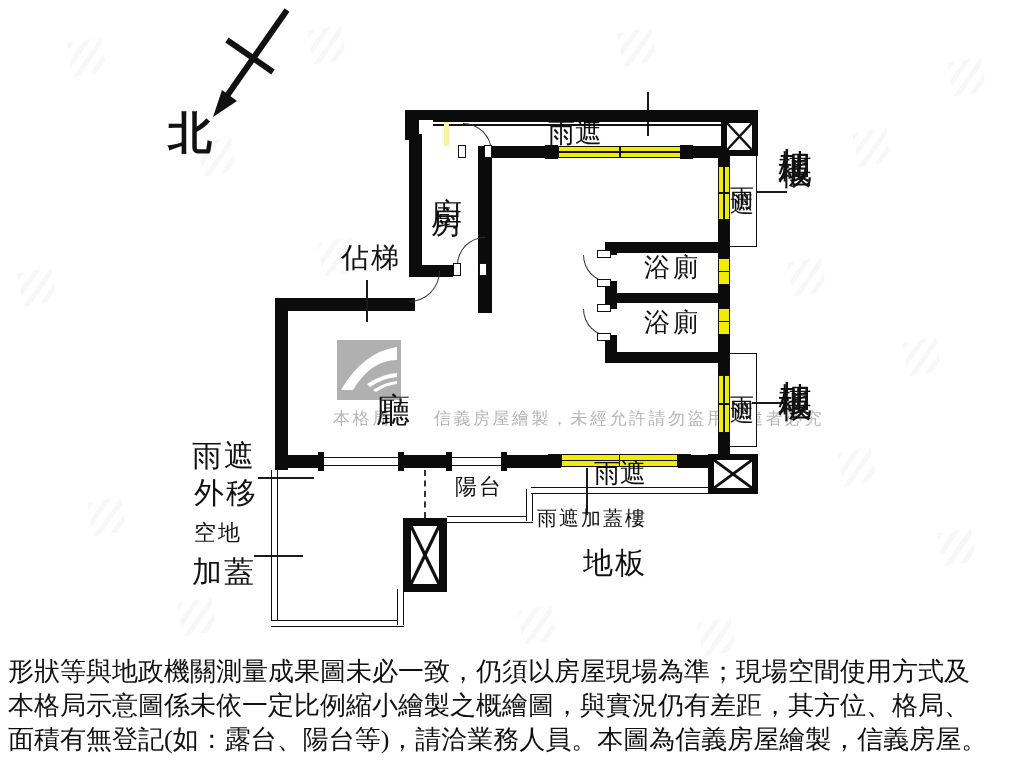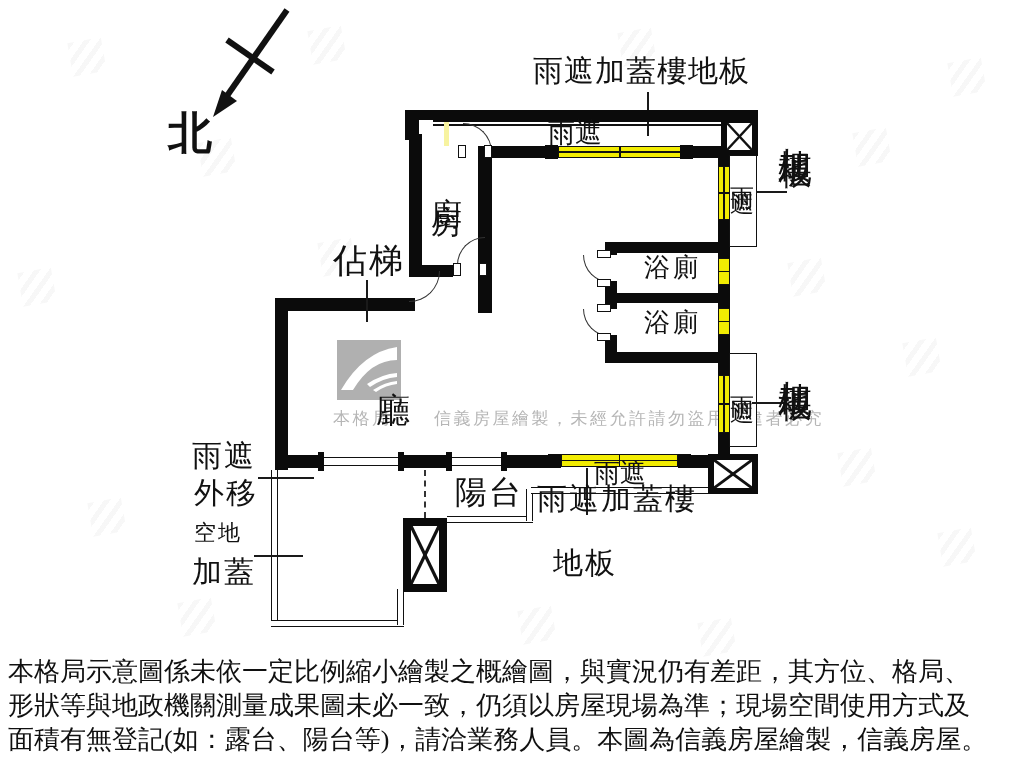--- a/index.html
+++ b/index.html
@@ -64,21 +64,20 @@
   <div class="wm-small" style="left:333px;top:407px;font-size:17px;letter-spacing:2.5px;">本格局</div>
   <div class="wm-small" style="left:434px;top:407px;font-size:17px;letter-spacing:2.5px;">信義房屋繪製，未經允許請勿盜用，違者必究</div>
 
   <svg class="abs" style="left:140px;top:0px;" width="170" height="170">
     <line x1="147" y1="10" x2="82" y2="103" stroke="#111" stroke-width="6"></line>
     <polygon points="73,117 82,90 97,101" fill="#111"></polygon>
     <line x1="87" y1="40" x2="133" y2="72" stroke="#111" stroke-width="6"></line>
   </svg>
   <div class="lbl" style="left:168px;top:112px;font-size:44px;font-weight:bold;">北</div>
 
-  <div class="lbl" style="left:533px;top:56px;font-size:30px;letter-spacing:1px;">雨遮加蓋樓地板</div>
   <div class="ptr" style="left:647px;top:92px;width:2px;height:44px;"></div>
 
   <div class="w" style="left:405px;top:110px;width:353px;height:12px;"></div>
   <div class="abs" style="left:405px;top:124px;width:316px;height:1.5px;background:#111;"></div>
   <div class="w" style="left:405px;top:110px;width:28px;height:30px;"></div>
   <div class="whitecut" style="left:419px;top:120px;width:14px;height:20px;"></div>
   <div class="abs" style="left:444px;top:122px;width:5px;height:24px;background:#f7f3a0;"></div>
 
   <div class="xbox" style="left:721px;top:117px;width:37px;height:39px;">
     <svg viewBox="0 0 10 10" preserveAspectRatio="none">
@@ -146,21 +145,21 @@
     </div>
   <div class="ystrip" style="left:718px;top:308px;width:12px;height:27px;">
       <div class="mid-h"></div>
     </div>
   <div class="lbl" style="left:644px;top:255px;font-size:26px;letter-spacing:3px;">浴廁</div>
   <div class="lbl" style="left:644px;top:310px;font-size:26px;letter-spacing:3px;">浴廁</div>
 
   <div class="w" style="left:275px;top:298px;width:140px;height:13px;"></div>
   <div class="w" style="left:275px;top:298px;width:13px;height:172px;"></div>
   <div class="arc arc-br" style="left:409px;top:271px;width:31px;height:31px;"></div>
-  <div class="lbl" style="left:333px;top:244px;font-size:34px;letter-spacing:2px;">佔梯</div>
+  <div class="lbl" style="left:341px;top:244px;font-size:28px;letter-spacing:2px;">佔梯</div>
   <div class="ptr" style="left:366px;top:280px;width:2px;height:42px;"></div>
   <div class="lbl" style="left:376px;top:394px;font-size:34px;">廳</div>
 
   <div class="w" style="left:275px;top:455px;width:47px;height:13px;"></div>
   <div class="thin-h" style="left:322px;top:457px;width:78px;height:9px;"></div>
   <div class="w" style="left:404px;top:455px;width:44px;height:13px;"></div>
   <div class="thin-h" style="left:452px;top:457px;width:51px;height:9px;"></div>
   <div class="w" style="left:505px;top:455px;width:44px;height:13px;"></div>
   <div class="w" style="left:318px;top:452px;width:6px;height:19px;"></div>
   <div class="w" style="left:398px;top:452px;width:6px;height:19px;"></div>
@@ -175,21 +174,21 @@
   <div class="w" style="left:691px;top:455px;width:19px;height:13px;"></div>
 
   <div class="xbox" style="left:708px;top:454px;width:50px;height:40px;">
     <svg viewBox="0 0 10 10" preserveAspectRatio="none">
         <line x1="0" y1="0" x2="10" y2="10" stroke="#111" stroke-width="0.9"></line>
         <line x1="10" y1="0" x2="0" y2="10" stroke="#111" stroke-width="0.9"></line>
       </svg>
   </div>
 
   <div class="lbl" style="left:594px;top:461px;font-size:26px;">雨遮</div>
-  <div class="lbl" style="left:455px;top:476px;font-size:32px;letter-spacing:2px;">陽台</div>
+  <div class="lbl" style="left:455px;top:476px;font-size:22px;letter-spacing:2px;">陽台</div>
   <div class="dash" style="left:424px;top:470px;height:48px;"></div>
 
   <div class="thin-v" style="left:271px;top:470px;width:7px;height:157px;"></div>
   <div class="thin-h" style="left:271px;top:620px;width:133px;height:7px;"></div>
   <div class="thin-v" style="left:397px;top:589px;width:7px;height:36px;"></div>
   <div class="thin-h" style="left:447px;top:516px;width:86px;height:7px;"></div>
   <div class="thin-v" style="left:526px;top:489px;width:7px;height:32px;"></div>
   <div class="thin-h" style="left:531px;top:487px;width:177px;height:7px;"></div>
 
   <div class="xbox" style="left:403px;top:518px;width:44px;height:74px;border-width:8px;">
@@ -200,22 +199,22 @@
   </div>
 
   <div class="lbl" style="left:192px;top:441px;font-size:30px;letter-spacing:2px;">雨遮</div>
   <div class="lbl" style="left:194px;top:478px;font-size:30px;letter-spacing:2px;">外移</div>
   <div class="lbl" style="left:194px;top:522px;font-size:22px;letter-spacing:2px;">空地</div>
   <div class="lbl" style="left:192px;top:557px;font-size:30px;letter-spacing:2px;">加蓋</div>
   <div class="ptr" style="left:258px;top:477px;width:56px;height:2px;"></div>
   <div class="ptr" style="left:254px;top:555px;width:49px;height:2px;"></div>
 
   <div class="ptr" style="left:586px;top:468px;width:2px;height:47px;"></div>
-  <div class="lbl" style="left:537px;top:484px;font-size:30px;letter-spacing:2px;">雨遮加蓋樓</div>
-  <div class="lbl" style="left:553px;top:548px;font-size:30px;letter-spacing:2px;">地板</div>
+  <div class="lbl" style="left:537px;top:508px;font-size:20px;letter-spacing:2px;">雨遮加蓋樓</div>
+  <div class="lbl" style="left:583px;top:548px;font-size:30px;letter-spacing:2px;">地板</div>
 
   <div class="disc" style="left:8px;top:655px;font-size:26px;">
+    <div>形狀等與地政機關測量成果圖未必一致，仍須以房屋現場為準；現場空間使用方式及</div>
     <div>本格局示意圖係未依一定比例縮小繪製之概繪圖，與實況仍有差距，其方位、格局、</div>
-    <div>形狀等與地政機關測量成果圖未必一致，仍須以房屋現場為準；現場空間使用方式及</div>
     <div>面積有無登記(如：露台、陽台等)，請洽業務人員。本圖為信義房屋繪製，信義房屋。</div>
   </div>
 
 </div>
 
 </body></html>

